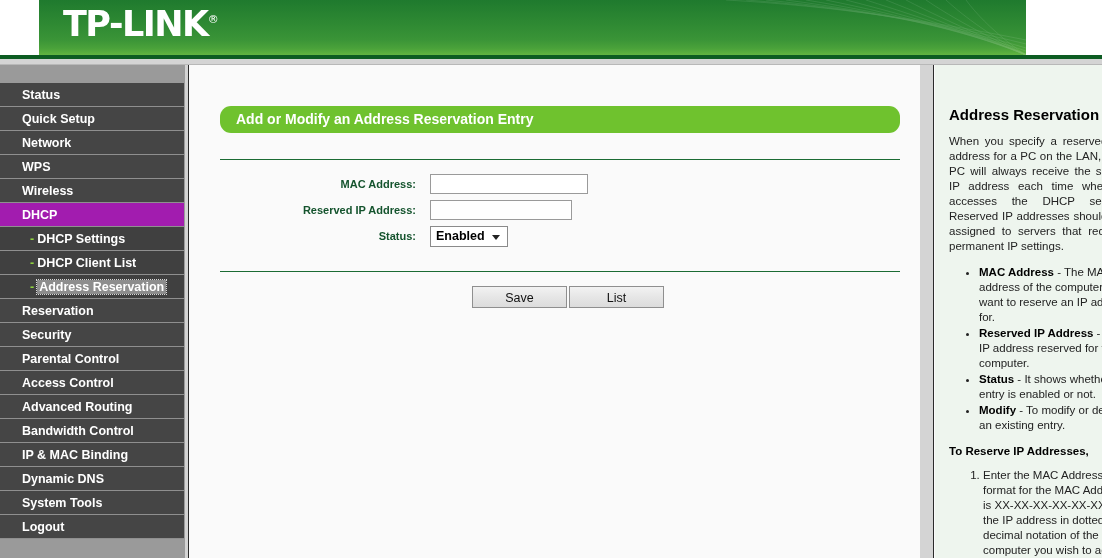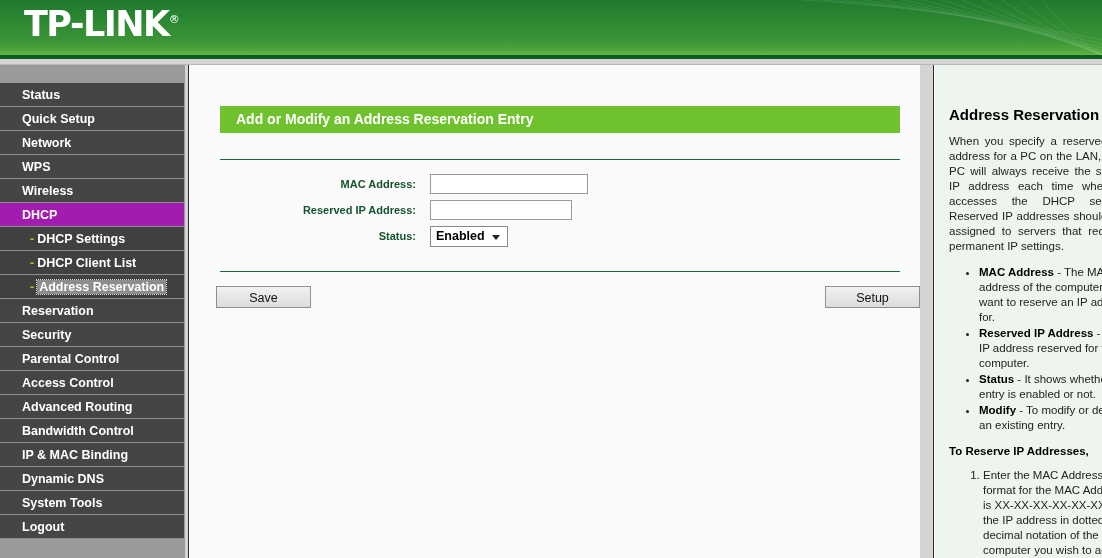--- a/index.html
+++ b/index.html
@@ -9,23 +9,24 @@
     overflow: hidden;
     background: #ffffff;
     font-family: "Liberation Sans", sans-serif;
   }
 
   #page { position: relative; width: 1102px; height: 558px; overflow: hidden; }
 
   
   .header {
     position: relative;
-    width: 1102px; height: 55px;
+    width: 987px; height: 55px;
     background: linear-gradient(to bottom, #1f7a2e 0%, #2f8a33 45%, #3a9437 72%, #4aa23a 88%, #62b441 100%);
     overflow: hidden;
+    margin-left: 39px;
   }
   .header-swirl {
     position: absolute; right: 0; top: 0;
     width: 420px; height: 55px;
     opacity: .55;
     pointer-events: none;
   }
   .logo {
     position: absolute;
     left: 24px; top: 4px;
@@ -127,20 +128,21 @@
     margin: 41px 0 0 30px;
     width: 680px; height: 27px;
     line-height: 27px;
     background: #6fc22e;
     color: #ffffff;
     font-size: 14px;
     font-weight: bold;
     padding-left: 16px;
     white-space: nowrap;
     overflow: hidden;
+    border-radius: 11px;
   }
   .rule {
     margin: 26px 0 0 30px;
     width: 680px;
     height: 0;
     border-top: 1px solid #1b6b33;
   }
   .rule.bottom { margin-top: 22px; }
 
   .form-area { padding-top: 11px; }
@@ -188,21 +190,21 @@
     position: absolute;
     right: 7px; top: 8px;
     width: 0; height: 0;
     border-left: 4px solid transparent;
     border-right: 4px solid transparent;
     border-top: 5px solid #222;
   }
 
   .btn-row {
     display: flex;
-    justify-content: space-between;
+    justify-content: center;
     gap: 2px;
     margin-top: 14px;
     padding-left: 26px;
   }
   .btn {
     width: 95px; height: 22px;
     line-height: 20px;
     text-align: center;
     font-size: 12.5px;
     color: #111;
@@ -335,21 +337,21 @@
             <span>Enabled</span>
             <span class="caret"></span>
           </div>
         </div>
       </div>
 
       <div class="rule bottom"></div>
 
       <div class="btn-row">
         <button class="btn">Save</button>
-        <button class="btn">Setup</button>
+        <button class="btn">List</button>
       </div>
     </main>
 
     <div class="gutter-right"></div>
 
     <aside class="help">
       <h2>Address Reservation</h2>
       <p>When you specify a reserved IP address for a PC on the LAN, that PC will always receive the same IP address each time when it accesses the DHCP server. Reserved IP addresses should be assigned to servers that require permanent IP settings.</p>
       <ul id="help-bullets">
           <li><b>MAC Address</b> - The MAC address of the computer you want to reserve an IP address for.</li>

